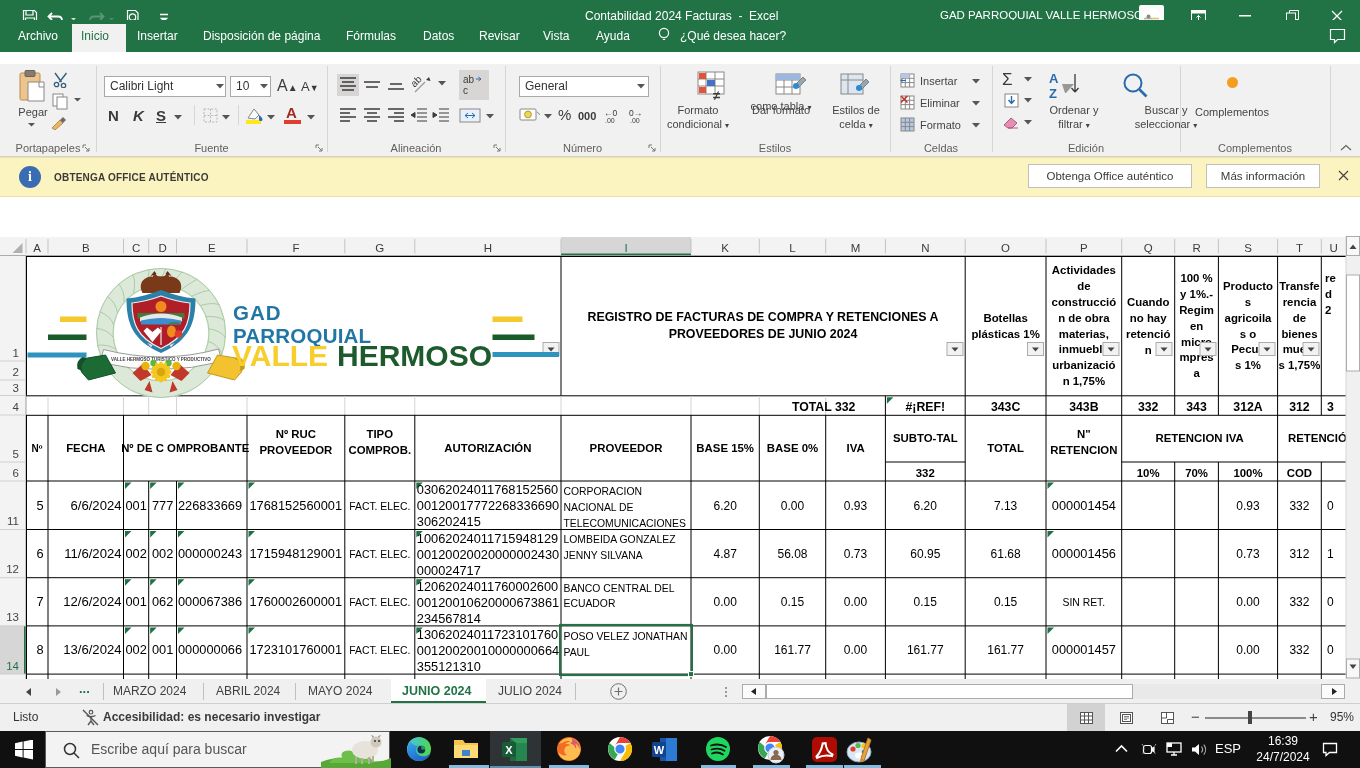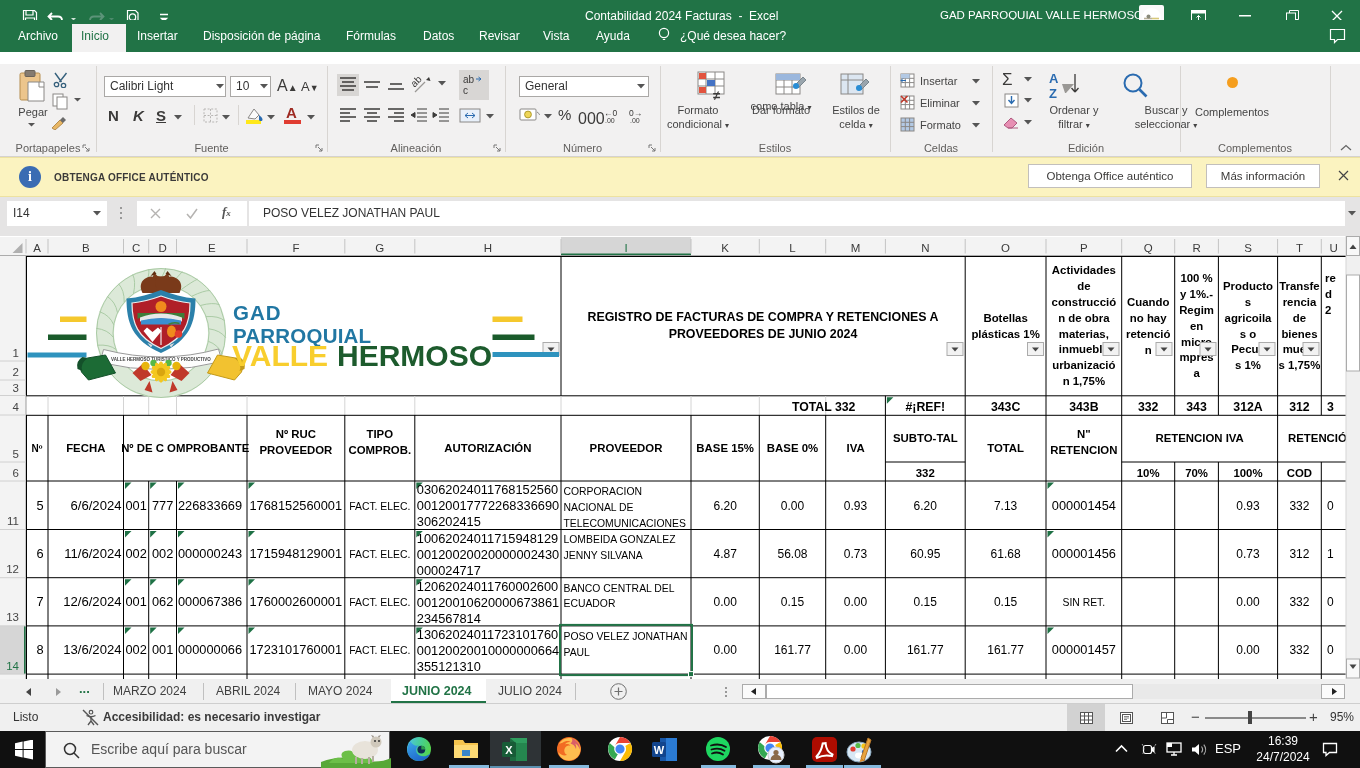--- a/index.html
+++ b/index.html
@@ -242,21 +242,21 @@
       </svg>
   <svg class="abs" style="left:519px;top:42px" width="22" height="17" viewBox="0 0 22 17">
     <rect x="1" y="3" width="16" height="11" rx="1" fill="#fff" stroke="#8a8886"></rect>
     <circle cx="9" cy="8.5" r="3.4" fill="#efd658" stroke="#b09c2f"></circle>
     <path d="M18 6c1.5 1 2.5 1.8 2.5 3" stroke="#8a8886" fill="none"></path>
   </svg>
   <svg class="abs" style="left:544px;top:50px" width="8" height="5">
         <path d="M0 0l4 4.5L8 0z" fill="#555"></path>
       </svg>
   <div class="abs" style="left:558px;top:42px;font-size:15px;color:#3b3a39">%</div>
-  <div class="abs" style="left:578px;top:46px;font-size:16px;font-weight:normal;color:#3b3a39">000</div>
+  <div class="abs" style="left:578px;top:46px;font-size:11px;font-weight:bold;color:#3b3a39">000</div>
   <svg class="abs" style="left:604px;top:43px" width="19" height="16" viewBox="0 0 19 16">
     <text x="0" y="9" font-size="8.5" fill="#3b3a39">←0</text>
     <text x="1" y="15.5" font-size="7" fill="#3b3a39">.00</text>
   </svg>
   <svg class="abs" style="left:629px;top:43px" width="19" height="16" viewBox="0 0 19 16">
     <text x="0" y="9" font-size="8.5" fill="#3b3a39">0→</text>
     <text x="1" y="15.5" font-size="7" fill="#3b3a39">.00</text>
   </svg>
 
   <svg class="abs" style="left:697px;top:7px" width="30" height="30" viewBox="0 0 30 30">
@@ -356,41 +356,20 @@
 <div class="abs" id="yellowbar" style="left:0;top:157px;width:1360px;height:40px;background:#fbf3c0;border-top:1px solid #ede2a0;border-bottom:1px solid #ede2a0">
   <div class="abs" style="left:19px;top:8px;width:22px;height:22px;border-radius:50%;background:#3a6cb3;color:#fff;font-size:14px;font-weight:bold;text-align:center;line-height:22px;font-family:'Liberation Serif',serif">i</div>
   <div class="abs" style="left:54px;top:14px;font-size:10px;color:#3b3a39;letter-spacing:0.2px;font-weight:bold">OBTENGA OFFICE AUTÉNTICO</div>
   <div class="abs" style="left:1028px;top:6px;width:164px;height:24px;background:#fff;border:1px solid #c2bfbc;font-size:11.5px;color:#3b3a39;text-align:center;line-height:22px">Obtenga Office auténtico</div>
   <div class="abs" style="left:1206px;top:6px;width:114px;height:24px;background:#fff;border:1px solid #c2bfbc;font-size:11.5px;color:#3b3a39;text-align:center;line-height:22px">Más información</div>
   <svg class="abs" style="left:1338px;top:12px" width="11" height="11">
         <path d="M1 1l9 9M10 1l-9 9" stroke="#444" stroke-width="1.2"></path>
       </svg>
 </div>
 
-<div class="abs" id="formulabar" style="left:0;top:197px;width:1360px;height:39px;background:#e5e4e4">
-  <div class="abs" style="left:7px;top:4px;width:100px;height:25px;background:#fff"></div>
-  <div class="abs" style="left:13px;top:9px;font-size:12px;color:#333">I14</div>
-  <svg class="abs" style="left:93px;top:14px" width="8" height="5">
-        <path d="M0 0l4 4.5L8 0z" fill="#555"></path>
-      </svg>
-  <div class="abs" style="left:120px;top:10px;width:2px;height:2px;background:#999;box-shadow:0 5px #999,0 10px #999"></div>
-  <div class="abs" style="left:137px;top:4px;width:110px;height:25px;background:#fff"></div>
-  <svg class="abs" style="left:150px;top:11px" width="11" height="11">
-        <path d="M1 1l9 9M10 1l-9 9" stroke="#b5b3b1" stroke-width="1.4"></path>
-      </svg>
-  <svg class="abs" style="left:186px;top:11px" width="12" height="11">
-        <path d="M1 6l3.5 4L11 1" stroke="#b5b3b1" stroke-width="1.5" fill="none"></path>
-      </svg>
-  <div class="abs" style="left:222px;top:7px;font-size:13px;font-style:italic;color:#555;font-family:'Liberation Serif',serif;font-weight:bold">f<span style="font-size:9px">x</span></div>
-  <div class="abs" style="left:249px;top:4px;width:1096px;height:25px;background:#fff"></div>
-  <div class="abs" style="left:263px;top:9px;font-size:12px;color:#333">POSO VELEZ JONATHAN PAUL</div>
-  <svg class="abs" style="left:1348px;top:14px" width="8" height="5">
-        <path d="M0 0l4 4.5L8 0z" fill="#555"></path>
-      </svg>
-</div>
 
 <div class="abs" id="sheet" style="left:0;top:236px;width:1360px;height:443px;background:#fff">
 <svg width="1360" height="443" viewBox="0 0 1360 443" font-family="Liberation Sans, sans-serif">
 <rect x="0" y="0" width="1360" height="443" fill="#ffffff"></rect>
 <rect x="0" y="1" width="1346" height="18.5" fill="#f3f3f3"></rect>
 <rect x="561" y="1" width="130" height="18.5" fill="#d6d6d6"></rect>
 <rect x="561" y="17.5" width="130" height="2" fill="#217346"></rect>
 <line x1="0" y1="19.7" x2="1346" y2="19.7" stroke="#9b9b9b" stroke-width="1"></line>
 <text x="37.0" y="15.5" font-size="11.5" text-anchor="middle" fill="#3b3b3b">A</text>
 <line x1="48" y1="3" x2="48" y2="17.5" stroke="#c3c3c3" stroke-width="1"></line>

